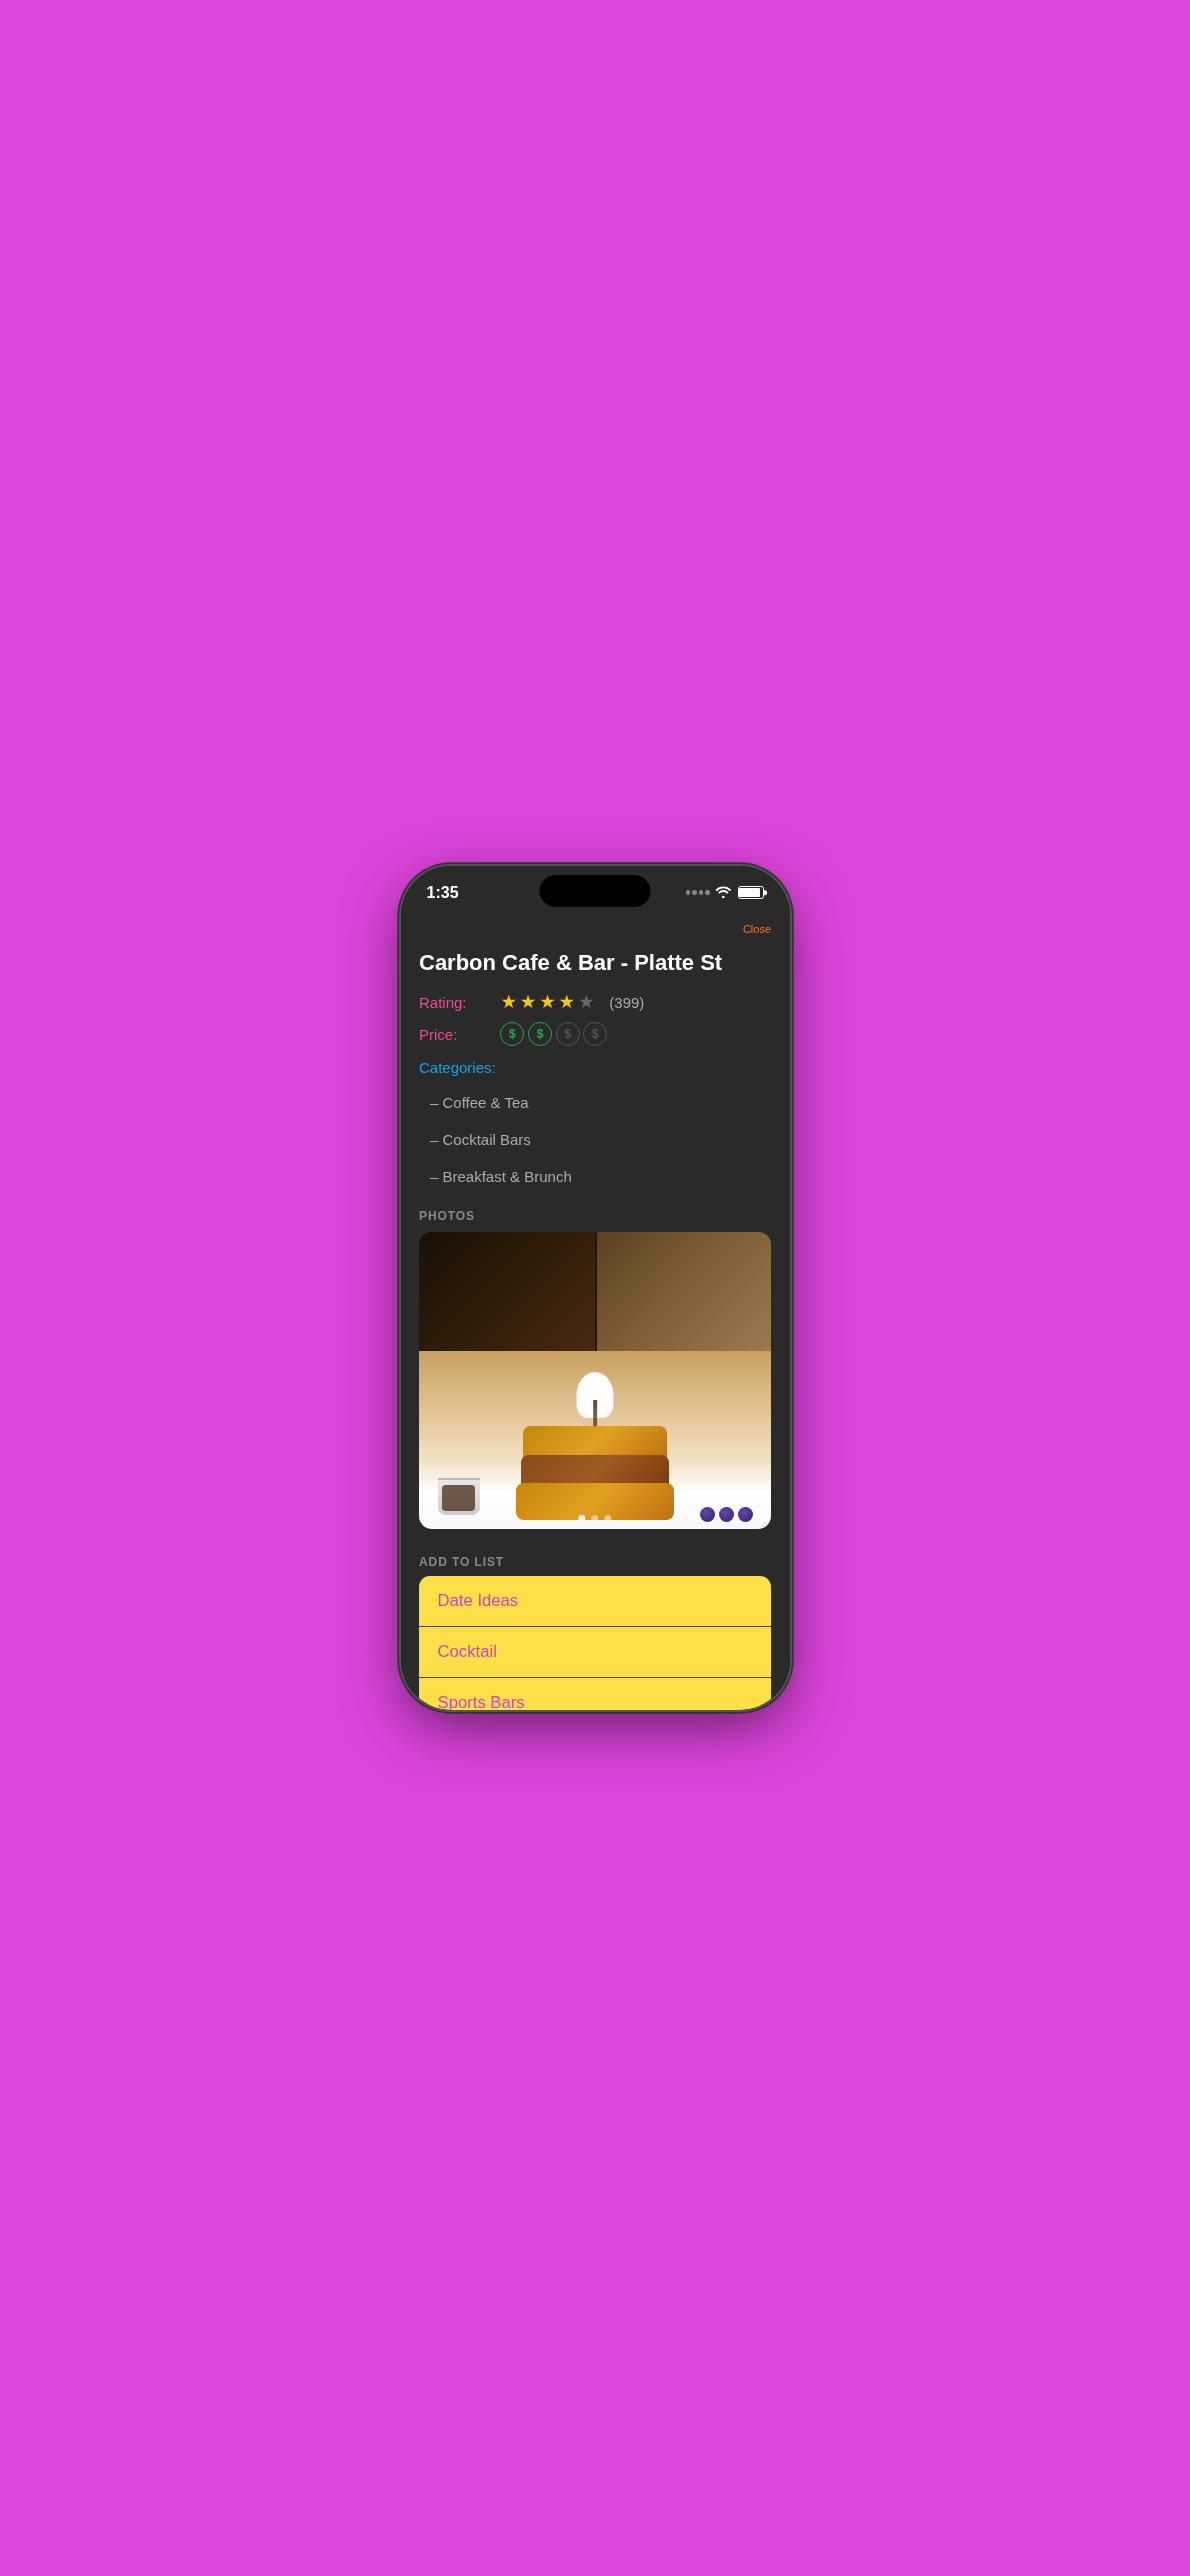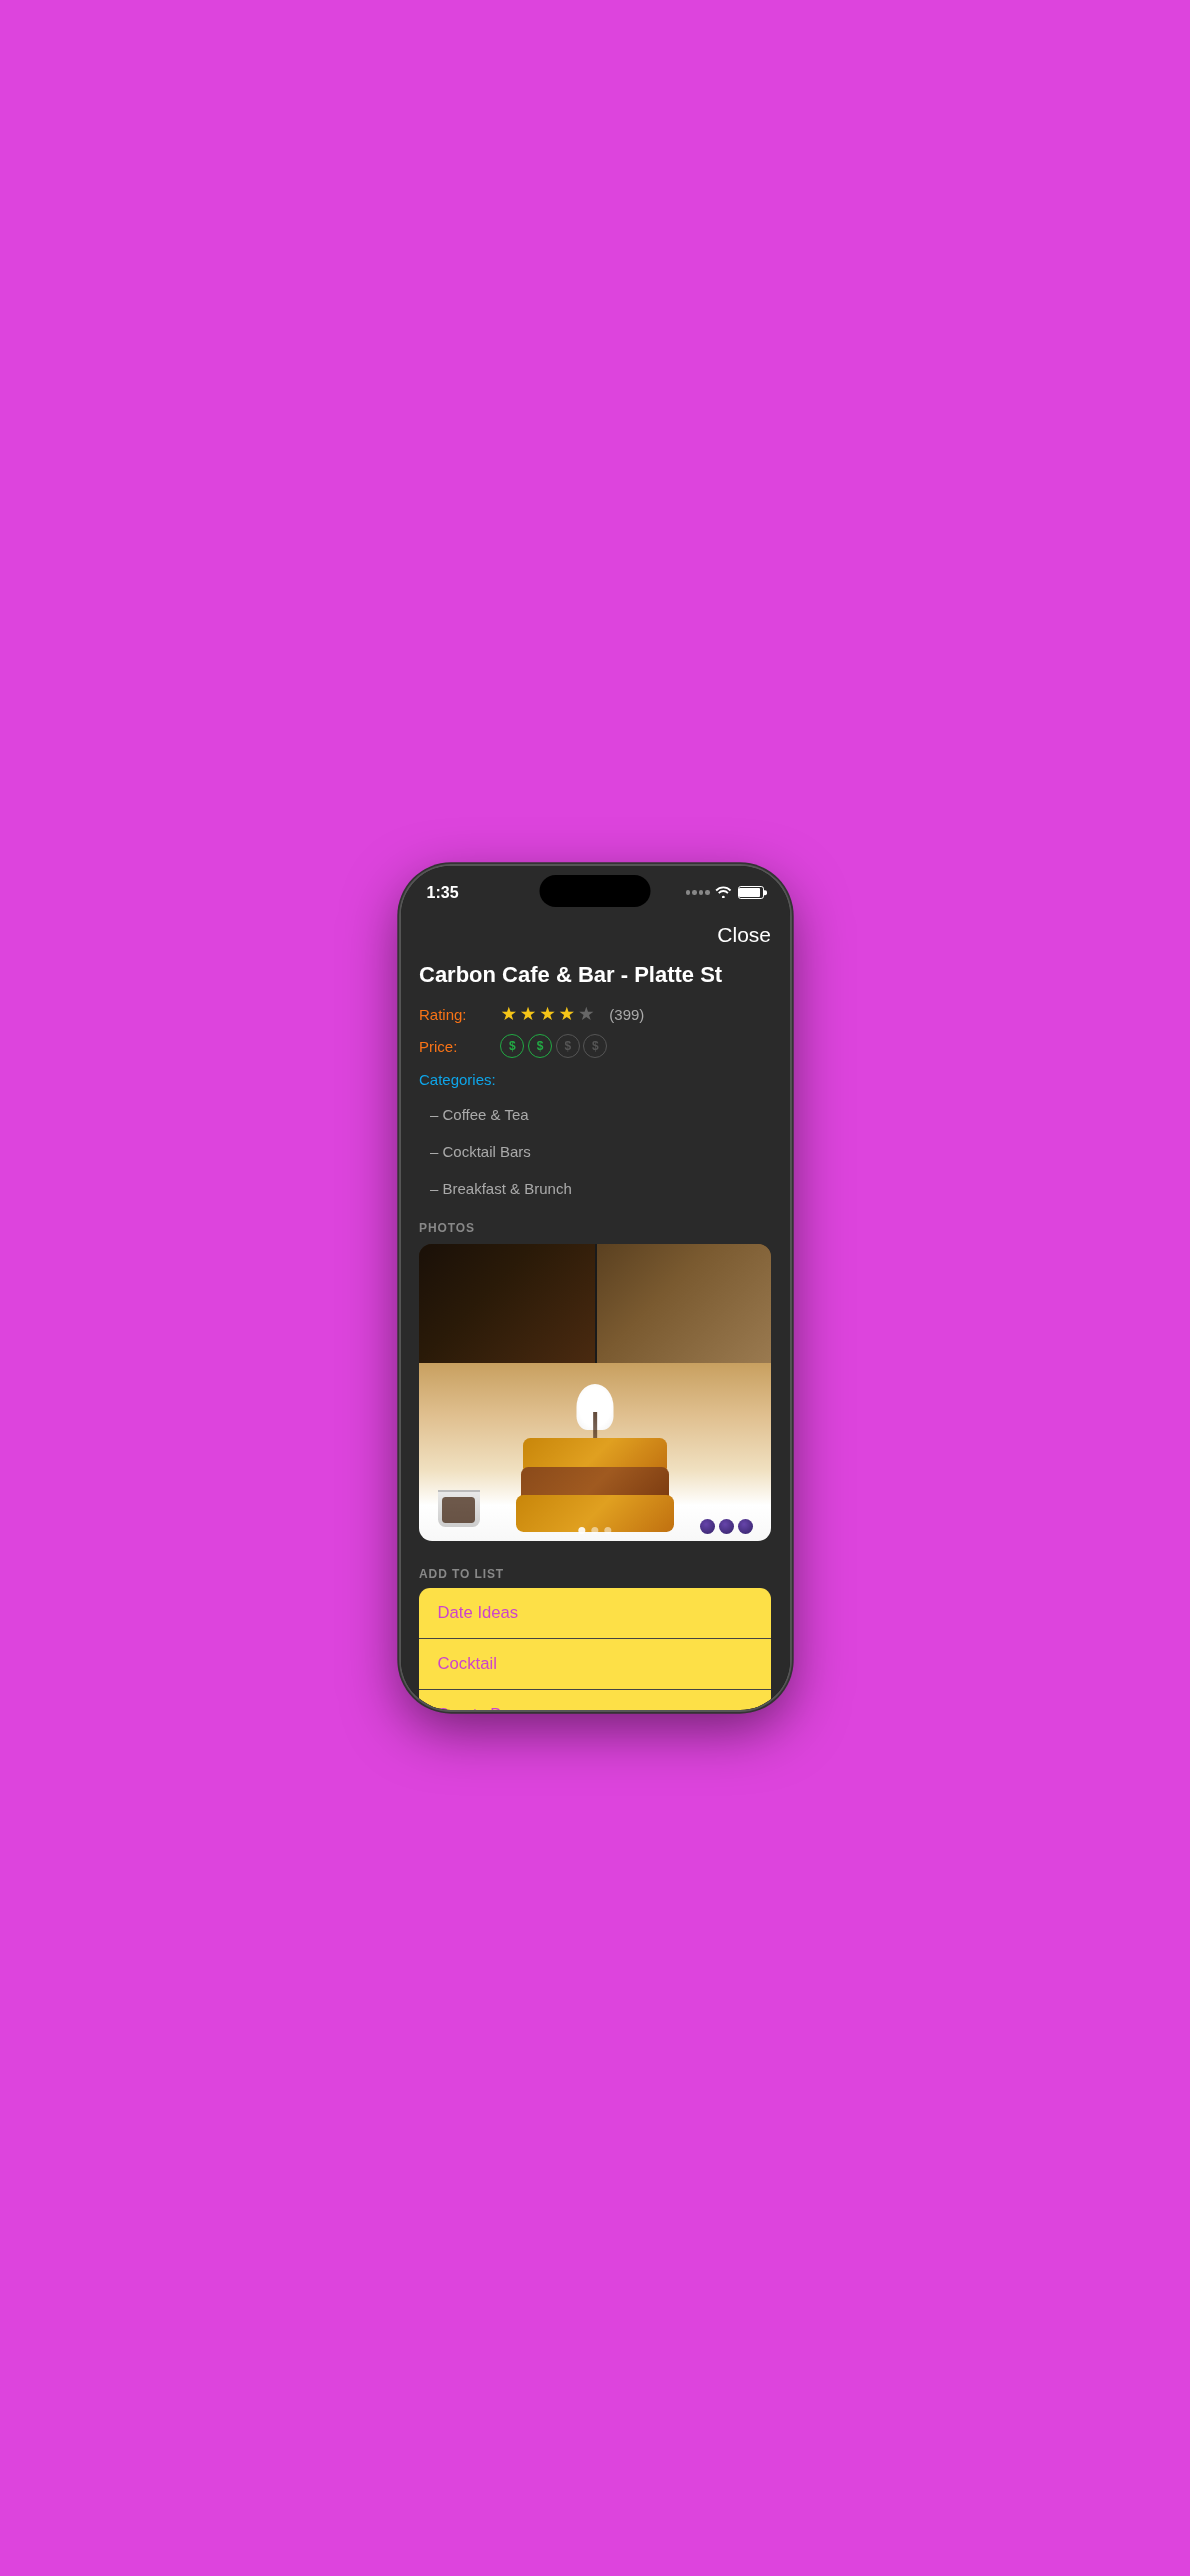--- a/index.html
+++ b/index.html
@@ -142,22 +142,22 @@
       display: none;
     }
 
     .modal-header {
       display: flex;
       justify-content: flex-end;
       padding: 11px 18.5px 7.4px;
     }
 
     .close-btn {
-      color: #ffffff;
-      font-size: 21px;
+      color: #f97316;
+      font-size: 11px;
       font-weight: 500;
       cursor: pointer;
       background: none;
       border: none;
     }
 
     .venue-title {
       color: #fff;
       font-size: 22px;
       font-weight: 700;
@@ -170,21 +170,21 @@
     }
 
     .detail-row {
       display: flex;
       align-items: center;
       margin-bottom: 9.3px;
       gap: 7.4px;
     }
 
     .detail-label {
-      color: #f97316;
+      color: #ec4899;
       font-size: 15px;
       min-width: 74px;
     }
 
     .stars {
       display: flex;
       gap: 2.8px;
     }
 
     .star {

